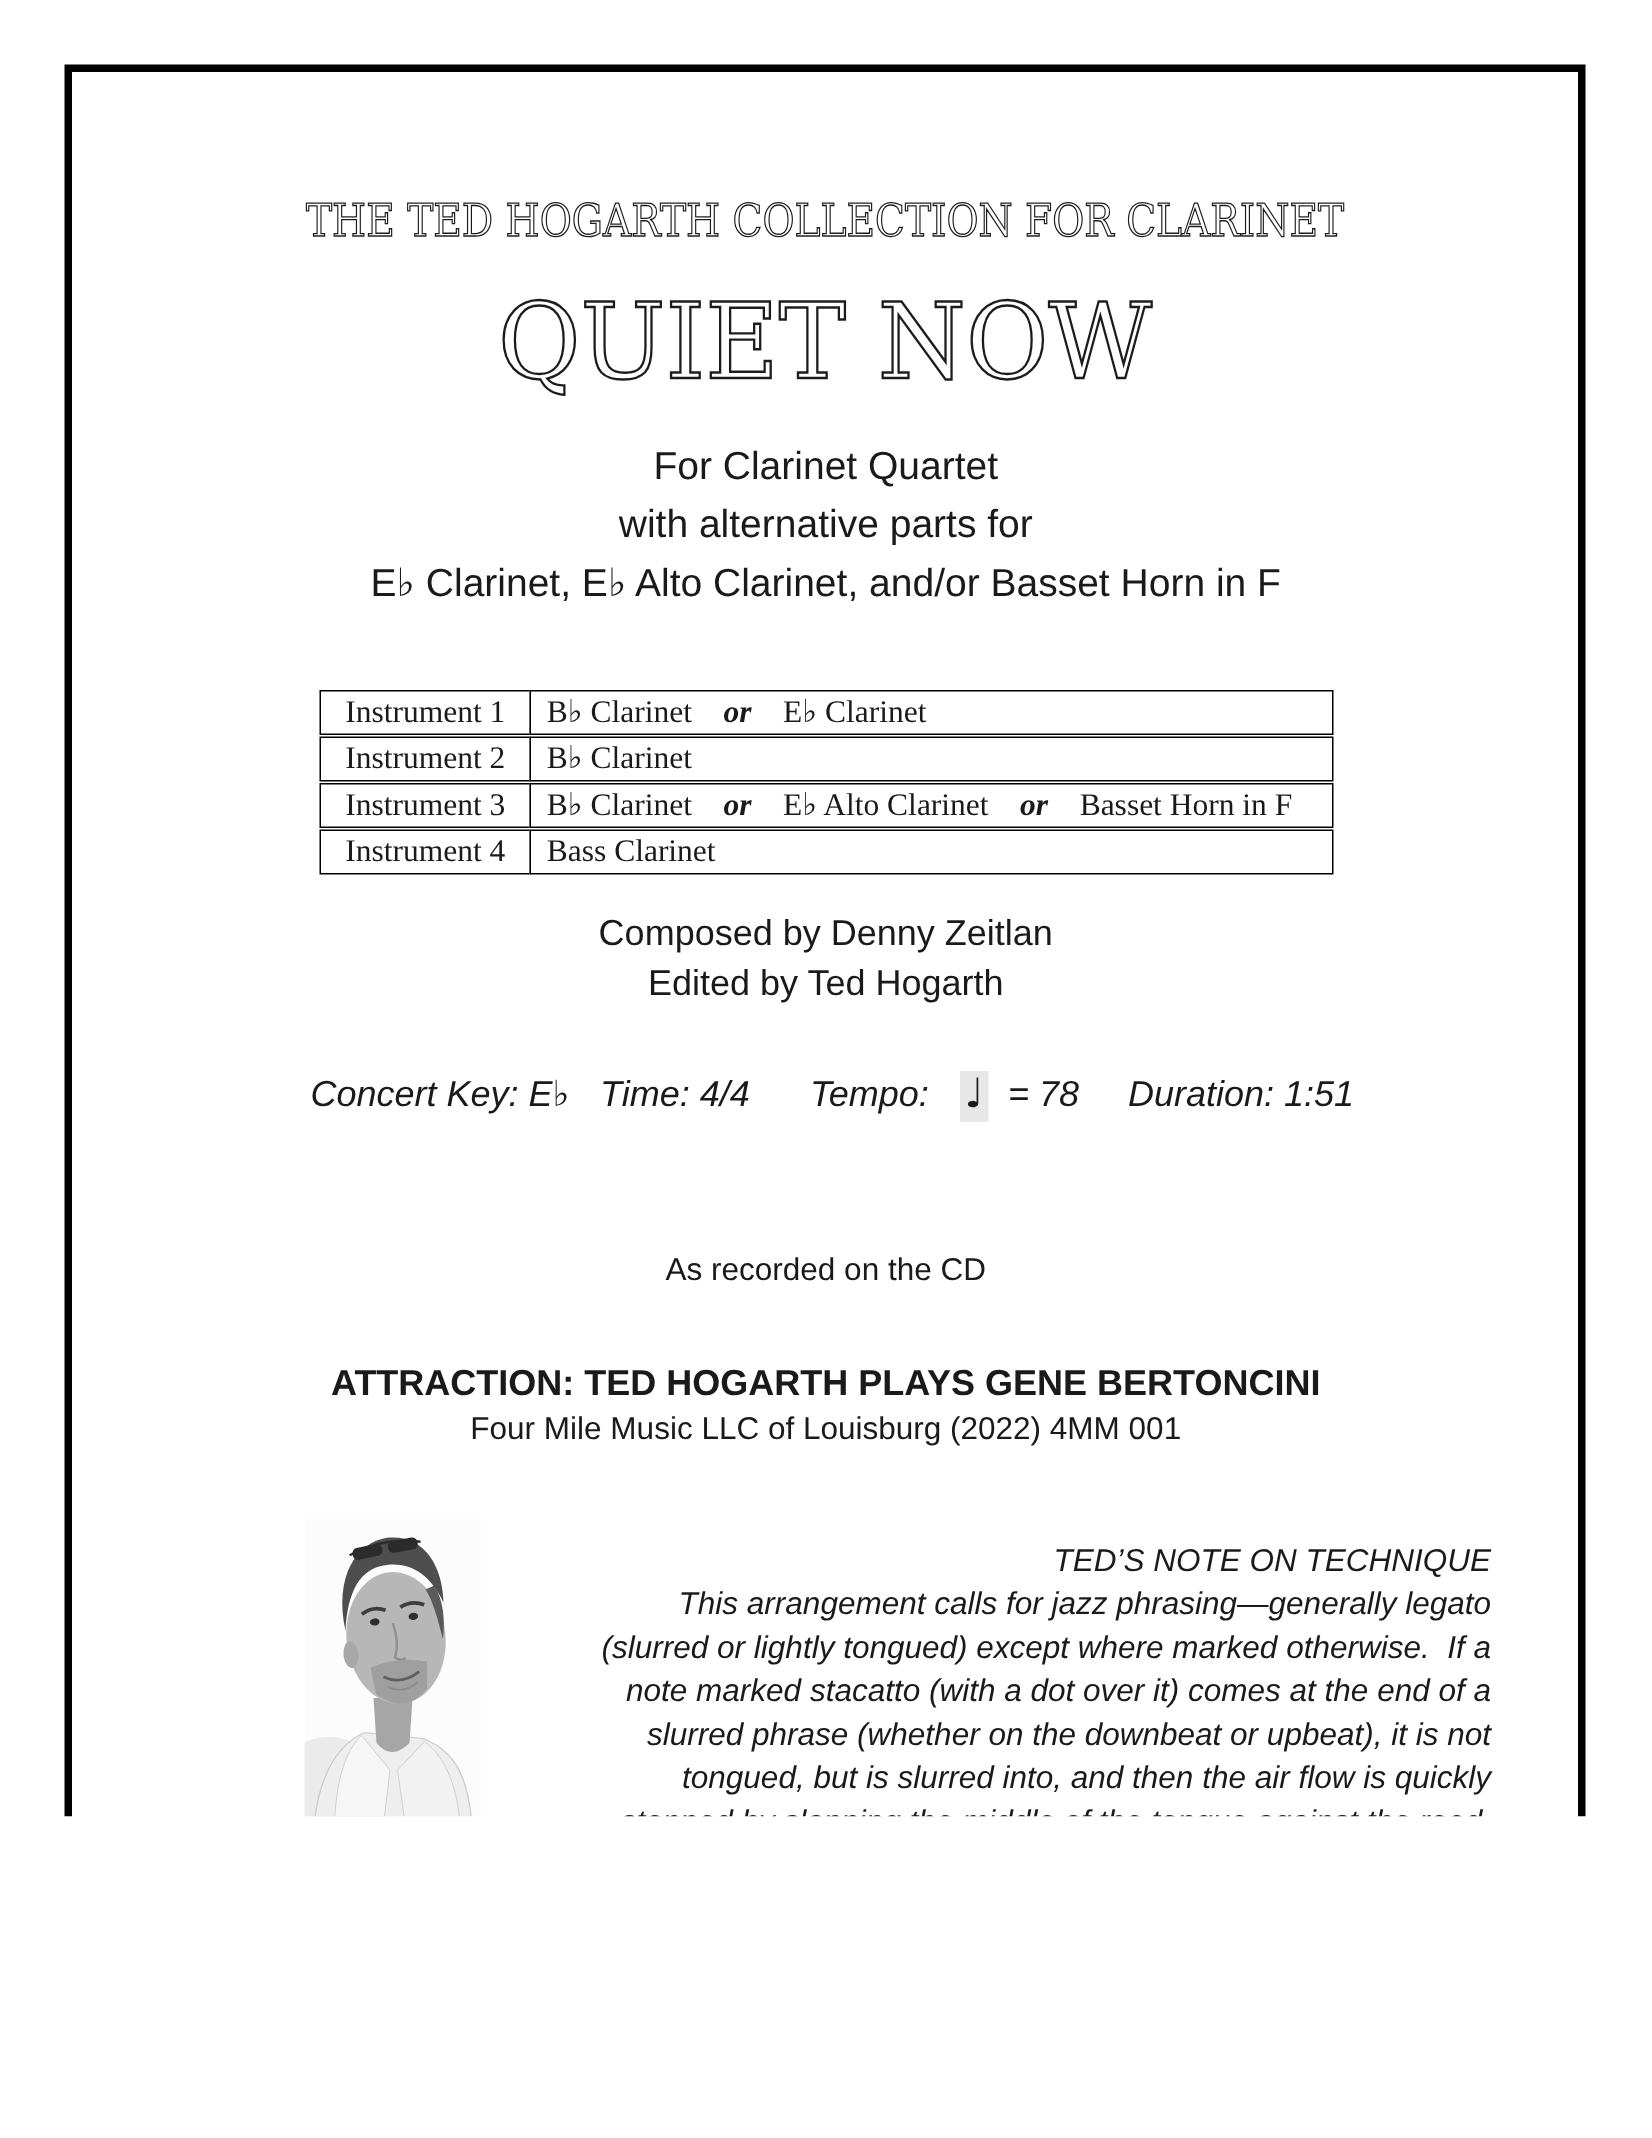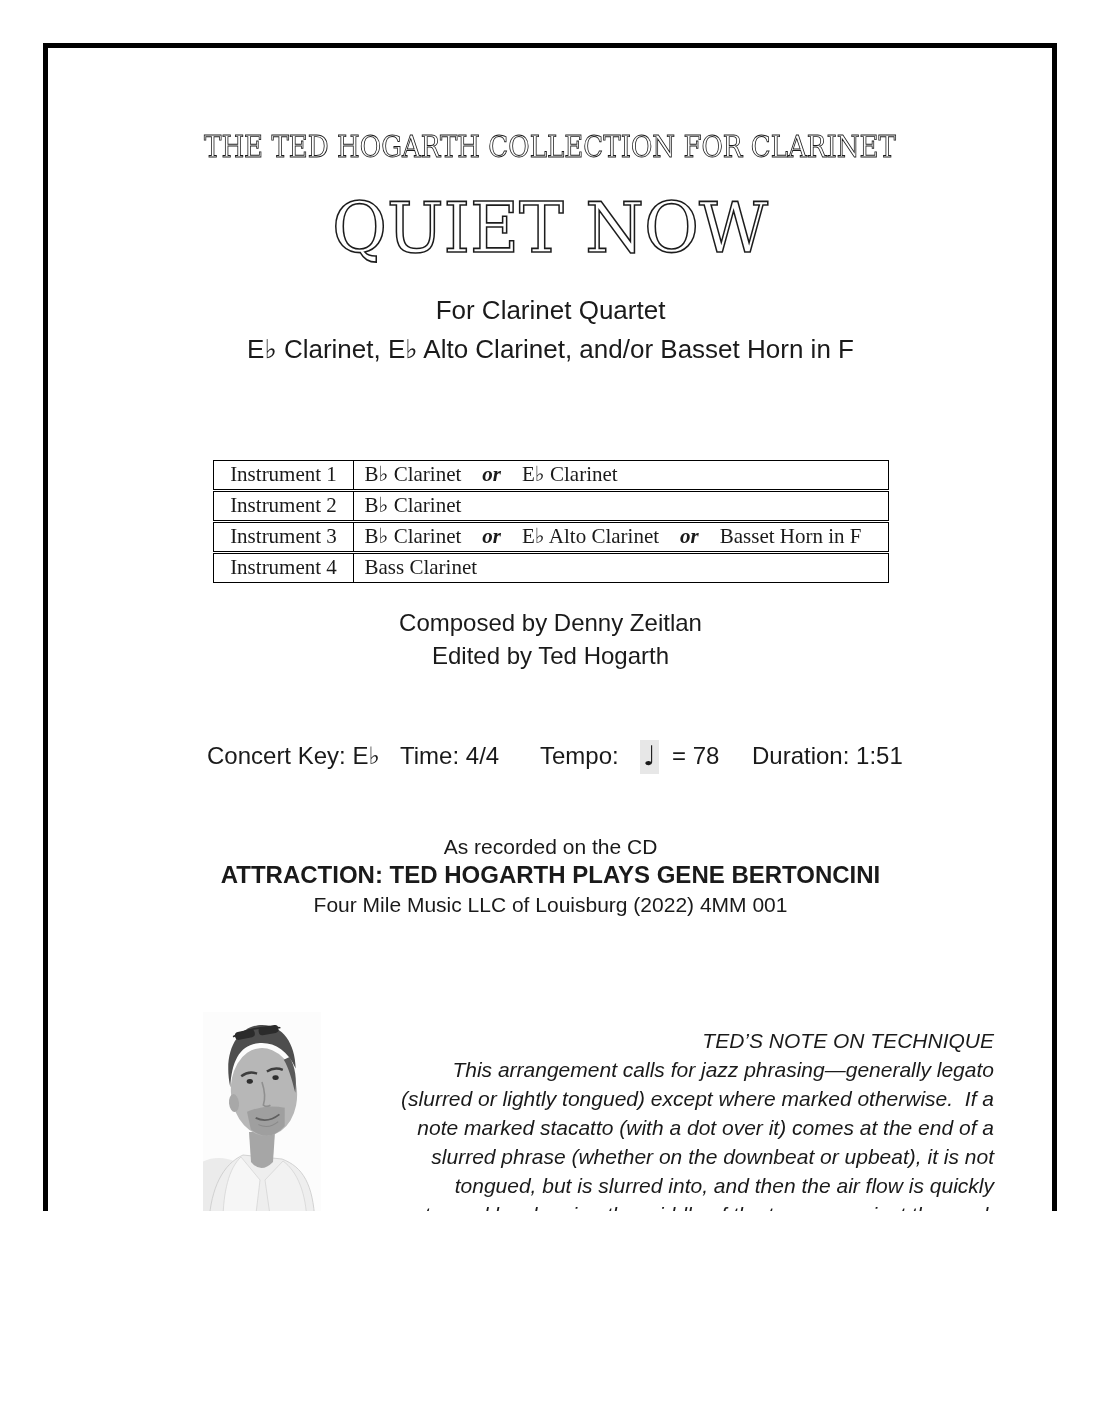--- a/index.html
+++ b/index.html
@@ -100,24 +100,25 @@
     top: 606px;
     width: 1101px;
     text-align: center;
     font-size: 24px;
     line-height: 33px;
   }
   
   .perf-line {
     position: absolute;
     left: 0;
-    top: 740px;
+    top: 714px;
     width: 1101px;
     height: 42px;
     font-size: 24px;
+    font-style: italic;
   }
   .perf-line span {
     position: absolute;
     top: 0;
     line-height: 32px;
     white-space: nowrap;
   }
   .pi-key      { left: 207px; }
   .pi-time     { left: 400px; }
   .pi-tempo    { left: 540px; }
@@ -133,21 +134,21 @@
   .pi-duration { left: 752px; }
   
   .recording {
     position: absolute;
     left: 0;
     top: 834px;
     width: 1101px;
     text-align: center;
   }
   .rec-intro  { font-size: 21px; line-height: 25px; }
-  .rec-album  { font-size: 24px; font-weight: bold; line-height: 31px; }
+  .rec-album  { font-size: 24px; font-weight: bold; line-height: 31px; margin-top: 48px; }
   .rec-label  { font-size: 21px; line-height: 30px; }
   .rec-avail  { font-size: 21px; line-height: 28px; }
   
   .portrait {
     position: absolute;
     left: 203px;
     top: 1012px;
     width: 118px;
     height: 210px;
   }
@@ -176,20 +177,21 @@
   <svg class="collection-title-svg" viewBox="0 0 760 50" aria-hidden="false">
     <text class="engraved" x="380" y="39" text-anchor="middle" font-size="30" stroke-width="0.9" textLength="692" lengthAdjust="spacingAndGlyphs">THE TED HOGARTH COLLECTION FOR CLARINET</text>
   </svg>
 
   <svg class="main-title-svg" viewBox="0 0 540 95">
     <text class="engraved" x="270" y="72" text-anchor="middle" font-size="70" stroke-width="1.6" textLength="436" lengthAdjust="spacingAndGlyphs">QUIET NOW</text>
   </svg>
 
   <div class="subtitle">
     <div>For Clarinet Quartet</div>
+    <div>with alternative parts for</div>
     <div>E♭ Clarinet, E♭ Alto Clarinet, and/or Basset Horn in F</div>
   </div>
 
   <div class="inst-table">
       <div class="t-row">
         <div class="t-label">Instrument 1</div>
         <div class="t-content"><span>B♭ Clarinet</span><span class="or-sep">or</span><span>E♭ Clarinet</span></div>
       </div>
       <div class="t-row">
         <div class="t-label">Instrument 2</div>

